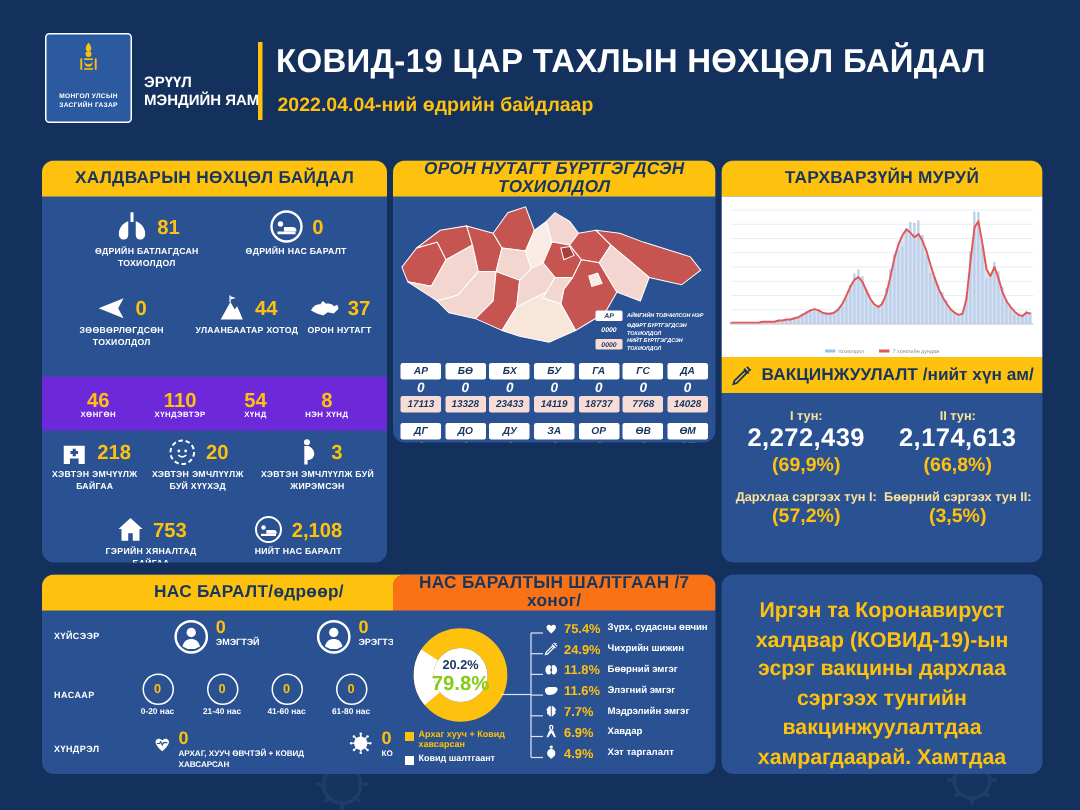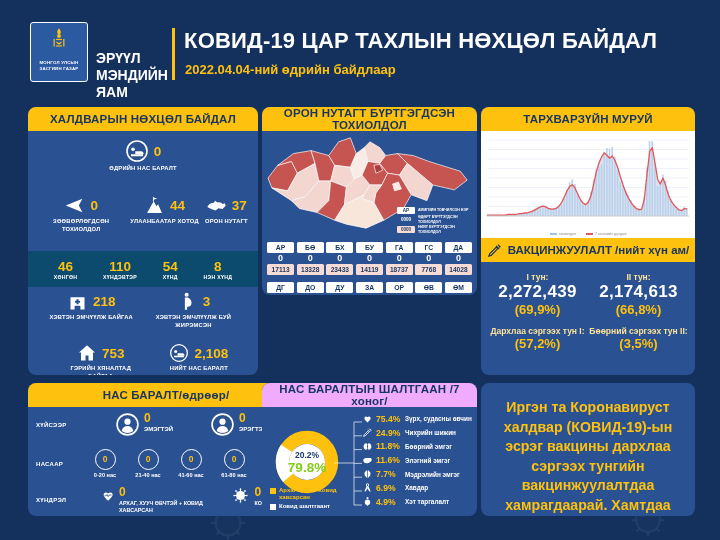--- a/index.html
+++ b/index.html
@@ -3,42 +3,42 @@
 <meta charset="utf-8">
 <style>
   html,body{margin:0;padding:0;background:#0d2347;}
   .canvas{position:relative;width:720px;height:540px;background:#14305c;overflow:hidden;
           font-family:"Liberation Sans",sans-serif;-webkit-font-smoothing:antialiased;}
   .wm{position:absolute;opacity:.65;}
   
   .logo-box{position:absolute;left:30px;top:22px;width:56px;height:58px;background:#2b5aa0;
             border:1.5px solid #fff;border-radius:3px;text-align:center;}
   .logo-small{font-size:4.4px;font-weight:bold;color:#fff;line-height:1.25;margin-top:2px;letter-spacing:.2px;}
-  .agency{position:absolute;left:96px;top:50px;width:84px;color:#fff;font-weight:bold;font-size:14px;line-height:1.2;}
+  .agency{position:absolute;left:96px;top:50px;width:84px;color:#fff;font-weight:bold;font-size:10px;line-height:1.2;}
   .vline{position:absolute;left:172px;top:28px;width:2.5px;height:52px;background:#fdc10e;}
   .title{position:absolute;left:184px;top:28px;width:520px;color:#fff;font-weight:bold;font-size:22px;letter-spacing:.2px;}
   .subtitle{position:absolute;left:185px;top:62px;color:#fdc10e;font-size:13px;font-weight:bold;}
   
   .panel{position:absolute;background:#2a5191;border-radius:8px;overflow:hidden;}
   .p-infection{left:28px;top:107px;width:230px;height:268px;}
-  .p-regions{left:262px;top:107px;width:215px;height:188px;}
+  .p-regions{left:262px;top:107px;width:215px;height:188px;font-style:italic;}
   .p-curve{left:481px;top:107px;width:214px;height:268px;}
   .p-deaths{left:28px;top:383px;width:276px;height:133px;}
   .p-causes{left:262px;top:383px;width:215px;height:133px;}
   .p-message{left:481px;top:383px;width:214px;height:133px;}
   .phead{height:24px;background:#fdc10e;color:#16355f;font-weight:bold;font-size:11.5px;
          display:flex;align-items:center;justify-content:center;letter-spacing:.2px;text-align:center;}
-  .phead.white{background:#f0abfc;}
+  .phead.white{background:#f97316;}
   
   .stat-row{display:flex;justify-content:space-evenly;align-items:flex-start;padding:0 4px;}
   .stat{display:flex;flex-direction:column;align-items:center;max-width:86px;}
   .stat-top{display:flex;align-items:center;gap:5px;}
   .stat-val{color:#fdc10e;font-weight:bold;font-size:13.5px;}
   .stat-lbl{color:#fff;font-weight:bold;font-size:5.8px;text-align:center;line-height:1.35;margin-top:2px;letter-spacing:.2px;}
-  .sev-band{background:#0c4a6e;display:flex;justify-content:space-evenly;align-items:center;height:36px;margin:4px 0;}
+  .sev-band{background:#6d28d9;display:flex;justify-content:space-evenly;align-items:center;height:36px;margin:4px 0;}
   .sev{text-align:center;}
   .sev-val{color:#fdc10e;font-weight:bold;font-size:13.5px;}
   .sev-lbl{color:#fff;font-size:5.2px;font-weight:bold;letter-spacing:.3px;}
   
   .map-wrap{position:relative;height:107px;}
   .legend-box{position:absolute;right:6px;bottom:4px;width:74px;}
   .lg-row{display:flex;align-items:center;margin-top:1.5px;}
   .lg-sample{width:18px;height:7px;border-radius:1px;font-size:4.6px;font-weight:bold;display:flex;
              align-items:center;justify-content:center;flex:0 0 18px;}
   .lg-lbl{color:#fff;font-size:3.6px;font-weight:bold;margin-left:3px;line-height:1.2;text-transform:uppercase;}
@@ -63,21 +63,21 @@
   .d-row{display:flex;align-items:center;}
   .d-rowlbl{width:42px;color:#fff;font-weight:bold;font-size:6px;padding-left:8px;letter-spacing:.3px;flex:0 0 42px;}
   .d-item{display:flex;align-items:flex-start;gap:4px;}
   .d-val{color:#fdc10e;font-weight:bold;font-size:12px;line-height:1;}
   .d-lbl{color:#fff;font-weight:bold;font-size:6px;margin-top:2px;line-height:1.3;}
   .age{text-align:center;width:32px;}
   .age-c{width:19px;height:19px;border:1.8px solid #fff;border-radius:50%;color:#fdc10e;font-weight:bold;
          font-size:8.5px;line-height:19px;margin:0 auto;}
   .age-l{color:#fff;font-weight:bold;font-size:5.6px;margin-top:2px;line-height:1.25;}
   
-  .donut-wrap{position:absolute;left:10px;top:20px;width:70px;height:70px;}
+  .donut-wrap{position:absolute;left:10px;top:8px;width:70px;height:70px;}
   .donut-txt{position:absolute;left:0;top:0;width:70px;height:70px;display:flex;flex-direction:column;
              align-items:center;justify-content:center;}
   .dt-small{color:#1b3a6b;font-weight:bold;font-size:8.5px;}
   .dt-big{color:#84cc16;font-weight:bold;font-size:13.5px;}
   .cause-legend{position:absolute;left:8px;top:80px;width:86px;}
   .cg-row{display:flex;align-items:flex-start;gap:3px;margin-bottom:2px;}
   .cg-sq{width:6px;height:6px;flex:0 0 6px;margin-top:1px;}
   .cg-lbl{font-size:6px;font-weight:bold;line-height:1.15;}
   .causes-list{position:absolute;left:100px;top:5px;width:112px;}
   .cause-row{display:flex;align-items:center;height:13.8px;gap:3px;}
@@ -135,20 +135,31 @@
   <div class="vline"></div>
   <div class="title">КОВИД-19 ЦАР ТАХЛЫН НӨХЦӨЛ БАЙДАЛ</div>
   <div class="subtitle">2022.04.04-ний өдрийн байдлаар</div>
 
   <div class="panel p-infection">
     <div class="phead">ХАЛДВАРЫН НӨХЦӨЛ БАЙДАЛ</div>
     <div id="inf-r1" class="stat-row" style="margin-top:8px;min-height:56px">
         <div class="stat">
           <div class="stat-top">
             <svg viewBox="0 0 24 24" width="24" height="24" fill="#fff">
+              <path d="M11 2.5h2V9h-2z"></path>
+              <path d="M9.5 8.5C5.8 9.6 3.2 13.2 3.2 17c0 2.2 1.4 3.7 3.4 3.7 1.8 0 2.9-1.4 2.9-3.2V8.5z"></path>
+              <path d="M14.5 8.5c3.7 1.1 6.3 4.7 6.3 8.5 0 2.2-1.4 3.7-3.4 3.7-1.8 0-2.9-1.4-2.9-3.2V8.5z"></path>
+            </svg>
+            <span class="stat-val">81</span>
+          </div>
+          <div class="stat-lbl">ӨДРИЙН БАТЛАГДСАН ТОХИОЛДОЛ</div>
+        </div>
+        <div class="stat">
+          <div class="stat-top">
+            <svg viewBox="0 0 24 24" width="24" height="24" fill="#fff">
               <circle cx="12" cy="12" r="10" fill="none" stroke="#fff" stroke-width="1.6"></circle>
               <circle cx="8" cy="10.3" r="1.8"></circle>
               <path d="M6 15.3h12v1.9H6z"></path>
               <path d="M10.3 12.3h5.7a2.6 2.6 0 0 1 2.6 2.6v.4h-8.3z"></path>
             </svg>
             <span class="stat-val">0</span>
           </div>
           <div class="stat-lbl">ӨДРИЙН НАС БАРАЛТ</div>
         </div>
       </div>
@@ -204,20 +215,32 @@
     <div id="inf-r3" class="stat-row" style="min-height:52px">
         <div class="stat">
           <div class="stat-top">
             <svg viewBox="0 0 24 24" width="21" height="21" fill="#fff">
               <path d="M4 21V7h16v14h-4.7v-4.2H8.7V21z"></path>
               <path d="M10.8 9.3h2.4V11h1.7v2.4h-1.7v1.7h-2.4v-1.7H9.1V11h1.7z" fill="#2a5191"></path>
             </svg>
             <span class="stat-val">218</span>
           </div>
           <div class="stat-lbl">ХЭВТЭН ЭМЧҮҮЛЖ БАЙГАА</div>
+        </div>
+        <div class="stat">
+          <div class="stat-top">
+            <svg viewBox="0 0 24 24" width="21" height="21" fill="#fff">
+              <circle cx="12" cy="12" r="9" fill="none" stroke="#fff" stroke-width="1.5" stroke-dasharray="3.4 2.2"></circle>
+              <circle cx="9.4" cy="11" r="1.1"></circle>
+              <circle cx="14.6" cy="11" r="1.1"></circle>
+              <path d="M9.3 14.4c1.6 1.3 3.8 1.3 5.4 0" fill="none" stroke="#fff" stroke-width="1.2" stroke-linecap="round"></path>
+            </svg>
+            <span class="stat-val">20</span>
+          </div>
+          <div class="stat-lbl">ХЭВТЭН ЭМЧЛҮҮЛЖ БУЙ ХҮҮХЭД</div>
         </div>
         <div class="stat">
           <div class="stat-top">
             <svg viewBox="0 0 24 24" width="21" height="21" fill="#fff">
               <circle cx="11" cy="4.3" r="2.3"></circle>
               <path d="M9 7.3h3.3c2.8 1.2 4.3 3.6 4.3 6a4.6 4.6 0 0 1-4.6 4.6h-.5v3.4H9z"></path>
             </svg>
             <span class="stat-val">3</span>
           </div>
           <div class="stat-lbl">ХЭВТЭН ЭМЧЛҮҮЛЖ БУЙ ЖИРЭМСЭН</div>

